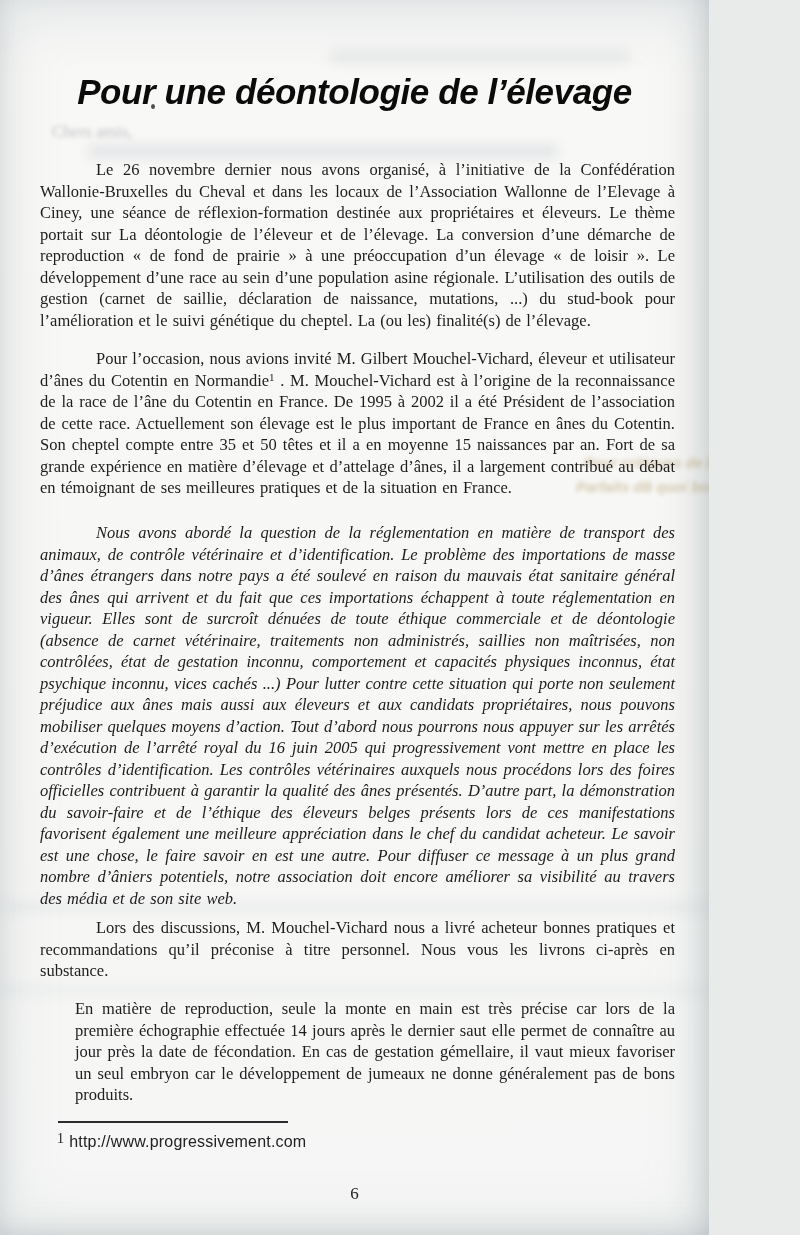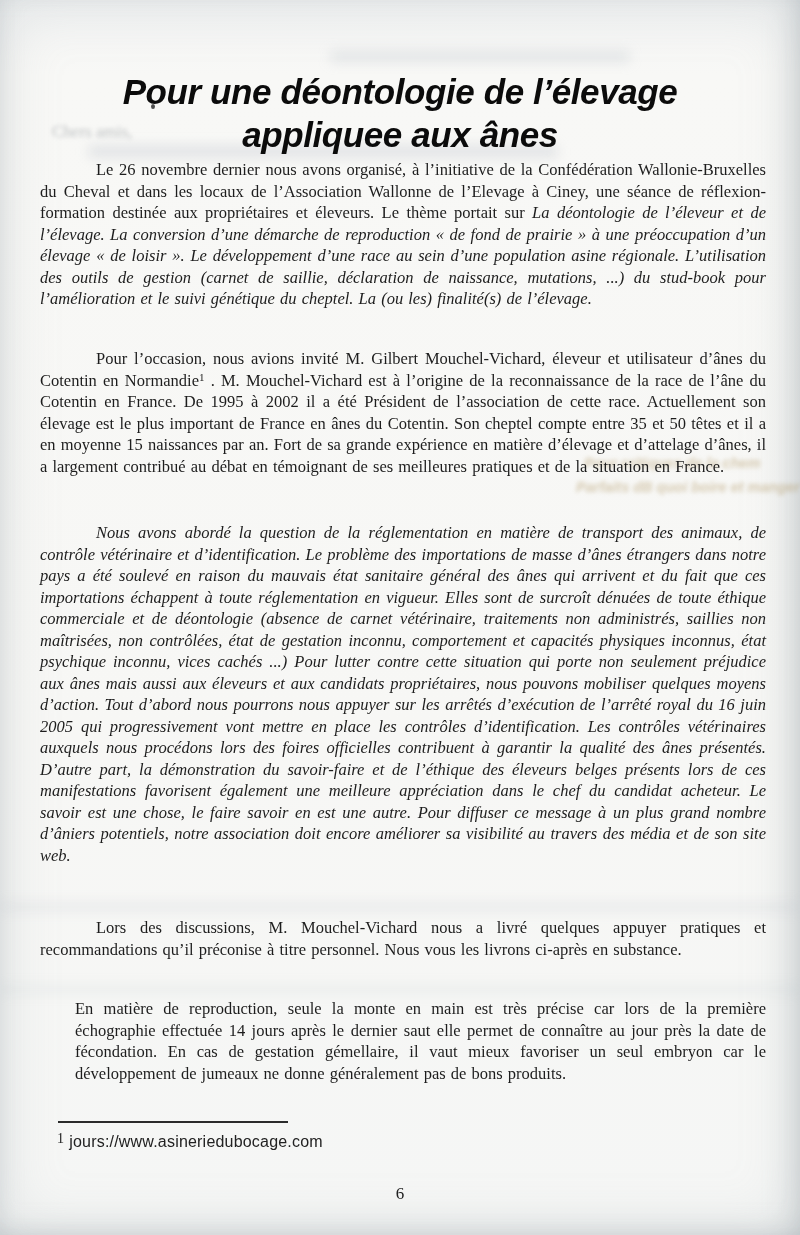--- a/index.html
+++ b/index.html
@@ -1,18 +1,18 @@
 <!DOCTYPE html>
 <html><head>
 <meta charset="utf-8">
 <style>
   html,body{margin:0;padding:0;}
   body{width:800px;height:1235px;background:#e9eaea;}
   .page{
-    position:relative;width:800px;height:1235px;overflow:hidden;
+    position:relative;width:709px;height:1235px;overflow:hidden;
     background:linear-gradient(180deg,#f3f4f4 0%,#f8f8f6 6%,#f7f7f5 60%,#f5f6f5 100%);
     box-shadow:inset 0 0 55px 8px rgba(150,158,165,0.18),
                inset -22px 0 35px -22px rgba(140,150,158,0.45),
                inset 0 -18px 30px -18px rgba(150,158,165,0.35),
                inset 18px 0 30px -24px rgba(150,158,165,0.30);
     font-family:"Liberation Serif", serif;color:#1e1e1e;
   }
   
   .band{position:absolute;filter:blur(6px);background:rgba(183,191,198,0.32);border-radius:4px;}
   .band1{left:88px;top:145px;width:470px;height:13px;}
@@ -30,21 +30,21 @@
   .title{position:absolute;top:70px;left:0;right:0;text-align:center;
          font-family:"Liberation Sans",sans-serif;font-weight:bold;font-style:italic;
          font-size:35px;line-height:43px;letter-spacing:-0.4px;color:#0b0b0b;}
   .title span{display:block;}
   
   .para{position:absolute;left:40px;right:34px;margin:0;text-align:justify;
         font-size:16.5px;line-height:21.5px;text-indent:56px;color:#1d1d1d;
         word-spacing:1px;}
   .para.noindent{text-indent:0;}
   .p0{top:159px;} .p1{top:348px;} .p2{top:522px;font-style:italic;} .p3{top:917px;} .p4{top:998px;margin-left:35px;}
-  .it{font-style:italic;}
+  .it{}
   sup.fnref{font-size:11px;line-height:0;vertical-align:5px;}
   
   .fn-rule{position:absolute;left:58px;top:1121px;width:230px;height:0;border-top:2px solid #2b2b2b;}
   .footnote{position:absolute;left:57px;top:1131px;font-family:"Liberation Sans",sans-serif;
             font-size:16px;color:#222;letter-spacing:0.2px;}
   .fn-marker{font-family:"Liberation Serif",serif;font-size:14px;vertical-align:4px;margin-right:5px;}
   
   .pageno{position:absolute;top:1184px;left:0;right:0;text-align:center;font-size:17px;color:#222;}
 </style>
 </head>
@@ -56,31 +56,30 @@
   <div class="band band2"></div>
   <div class="band band3"></div>
   <div class="band band4"></div>
   <div class="ghost ghost-left">Chers amis,</div>
   <div class="ghost ghost-r ghost-r1">Pour critiques de la chem</div>
   <div class="ghost ghost-r ghost-r2">Parfaits dB quoi boire et manger</div>
   <div class="speck"></div>
 
   <h1 class="title" style="margin:0;">
     <span>Pour une déontologie de l’élevage</span>
-    <span>appliquee aux ânes</span>
   </h1>
 
   <div id="paras">
       <p class="para p0"><span>Le 26 novembre dernier nous avons organisé, à l’initiative de la Confédération Wallonie-Bruxelles du Cheval et dans les locaux de l’Association Wallonne de l’Elevage à Ciney, une séance de réflexion-formation destinée aux propriétaires et éleveurs. Le thème portait sur </span><span class="it">La déontologie de l’éleveur et de l’élevage. La conversion d’une démarche de reproduction « de fond de prairie » à une préoccupation d’un élevage « de loisir ». Le développement d’une race au sein d’une population asine régionale. L’utilisation des outils de gestion (carnet de saillie, déclaration de naissance, mutations, ...) du stud-book pour l’amélioration et le suivi génétique du cheptel. La (ou les) finalité(s) de l’élevage.</span></p>
       <p class="para p1"><span>Pour l’occasion, nous avions invité M. Gilbert Mouchel-Vichard, éleveur et utilisateur d’ânes du Cotentin en Normandie</span><sup class="fnref">1</sup><span> . M. Mouchel-Vichard est à l’origine de la reconnaissance de la race de l’âne du Cotentin en France. De 1995 à 2002 il a été Président de l’association de cette race. Actuellement son élevage est le plus important de France en ânes du Cotentin. Son cheptel compte entre 35 et 50 têtes et il a en moyenne 15 naissances par an. Fort de sa grande expérience en matière d’élevage et d’attelage d’ânes, il a largement contribué au débat en témoignant de ses meilleures pratiques et de la situation en France.</span></p>
       <p class="para p2"><span>Nous avons abordé la question de la réglementation en matière de transport des animaux, de contrôle vétérinaire et d’identification. Le problème des importations de masse d’ânes étrangers dans notre pays a été soulevé en raison du mauvais état sanitaire général des ânes qui arrivent et du fait que ces importations échappent à toute réglementation en vigueur. Elles sont de surcroît dénuées de toute éthique commerciale et de déontologie (absence de carnet vétérinaire, traitements non administrés, saillies non maîtrisées, non contrôlées, état de gestation inconnu, comportement et capacités physiques inconnus, état psychique inconnu, vices cachés ...) Pour lutter contre cette situation qui porte non seulement préjudice aux ânes mais aussi aux éleveurs et aux candidats propriétaires, nous pouvons mobiliser quelques moyens d’action. Tout d’abord nous pourrons nous appuyer sur les arrêtés d’exécution de l’arrêté royal du 16 juin 2005 qui progressivement vont mettre en place les contrôles d’identification. Les contrôles vétérinaires auxquels nous procédons lors des foires officielles contribuent à garantir la qualité des ânes présentés. D’autre part, la démonstration du savoir-faire et de l’éthique des éleveurs belges présents lors de ces manifestations favorisent également une meilleure appréciation dans le chef du candidat acheteur. Le savoir est une chose, le faire savoir en est une autre. Pour diffuser ce message à un plus grand nombre d’âniers potentiels, notre association doit encore améliorer sa visibilité au travers des média et de son site web.</span></p>
-      <p class="para p3"><span>Lors des discussions, M. Mouchel-Vichard nous a livré quelques appuyer pratiques et recommandations qu’il préconise à titre personnel. Nous vous les livrons ci-après en substance.</span></p>
+      <p class="para p3"><span>Lors des discussions, M. Mouchel-Vichard nous a livré acheteur bonnes pratiques et recommandations qu’il préconise à titre personnel. Nous vous les livrons ci-après en substance.</span></p>
       <p class="para p4 noindent"><span>En matière de reproduction, seule la monte en main est très précise car lors de la première échographie effectuée 14 jours après le dernier saut elle permet de connaître au jour près la date de fécondation. En cas de gestation gémellaire, il vaut mieux favoriser un seul embryon car le développement de jumeaux ne donne généralement pas de bons produits.</span></p>
     </div>
 
   <div class="fn-rule"></div>
   <div class="footnote">
-    <span class="fn-marker">1</span><span>jours://www.asineriedubocage.com</span>
+    <span class="fn-marker">1</span><span>http://www.progressivement.com</span>
   </div>
 
   <div class="pageno">6</div>
 
 </div>
 
 </body></html>

